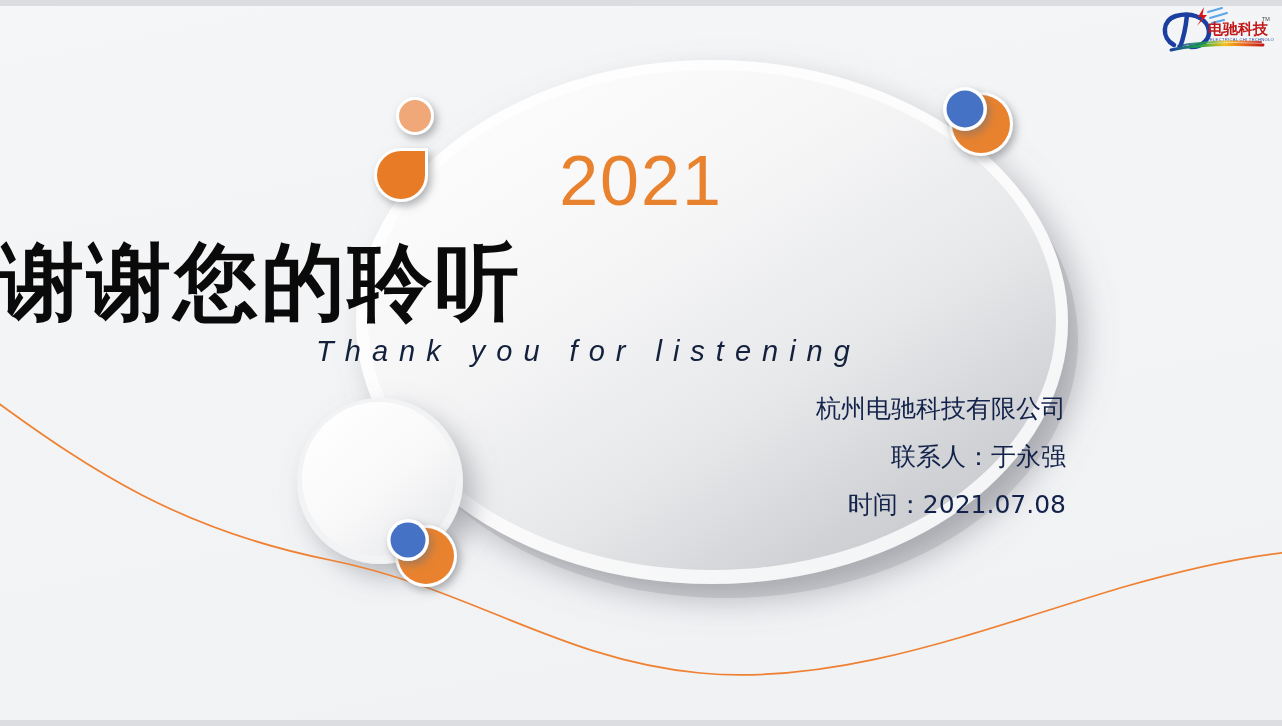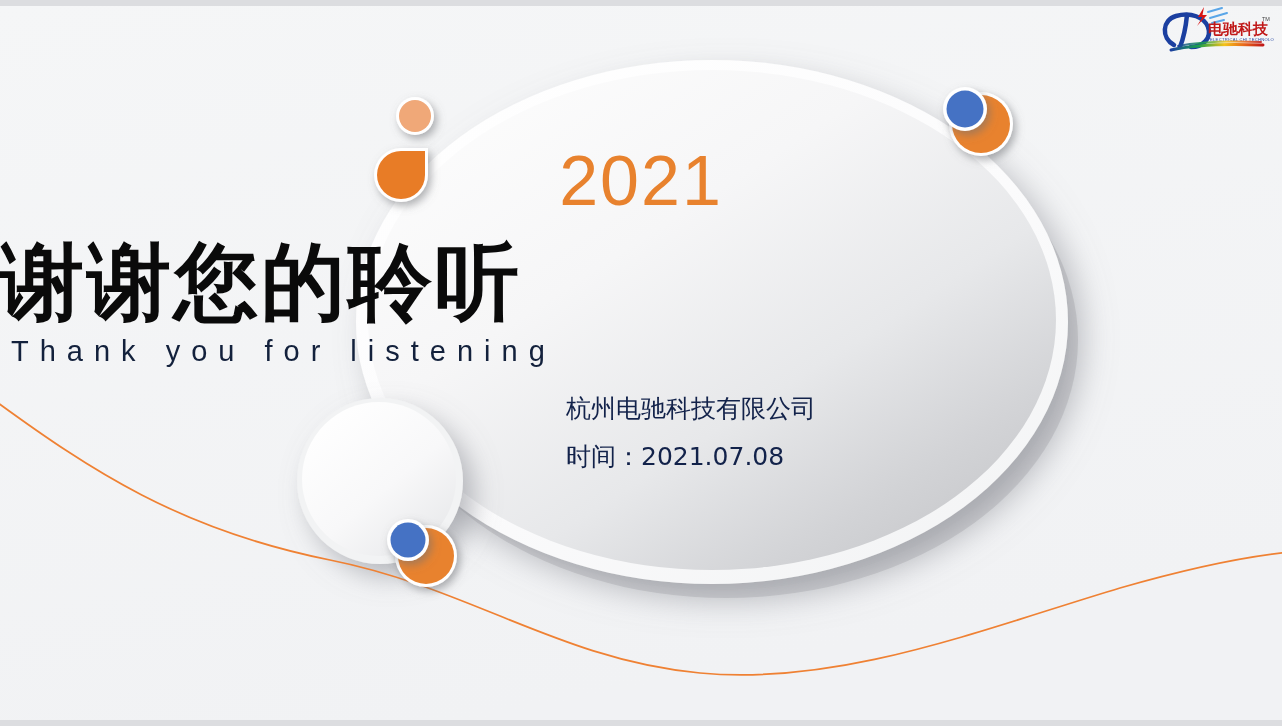--- a/index.html
+++ b/index.html
@@ -82,34 +82,36 @@
     letter-spacing: 3px;
     color: #0a0a0a;
     font-family: "DejaVu Sans", "Liberation Sans", sans-serif;
   }
 
   #subhead {
     position: absolute;
     left: 0;
     top: 331px;
     width: 1166px;
+    text-align: center;
     font-size: 29px;
     line-height: 40px;
     font-weight: 400;
     letter-spacing: 11px;
     text-indent: 11px;
     color: #13213c;
+    font-style: italic;
   }
 
   #contact {
     position: absolute;
     left: 566px;
     top: 385px;
     width: 500px;
-    text-align: left;
+    text-align: right;
   }
   .contact-line {
     font-size: 25px;
     line-height: 48px;
     color: #12224a;
     font-family: "DejaVu Sans", "Liberation Sans", sans-serif;
     white-space: nowrap;
   }
 
   
@@ -239,20 +241,21 @@
   <div id="content">
 
     <div id="year">2021</div>
 
     <div id="headline">谢谢您的聆听</div>
 
     <div id="subhead">Thank you for listening</div>
 
     <div id="contact">
       <div class="contact-line">杭州电驰科技有限公司</div>
+      <div class="contact-line">联系人：于永强</div>
       <div class="contact-line">时间：2021.07.08</div>
     </div>
   </div>
 
   <svg id="logo" viewBox="0 0 236 96">
     <defs>
       <linearGradient id="ribbon" x1="0" y1="0" x2="1" y2="0">
         <stop offset="0%" stop-color="#1b3fa0"></stop>
         <stop offset="30%" stop-color="#1aa24a"></stop>
         <stop offset="58%" stop-color="#f3c218"></stop>

